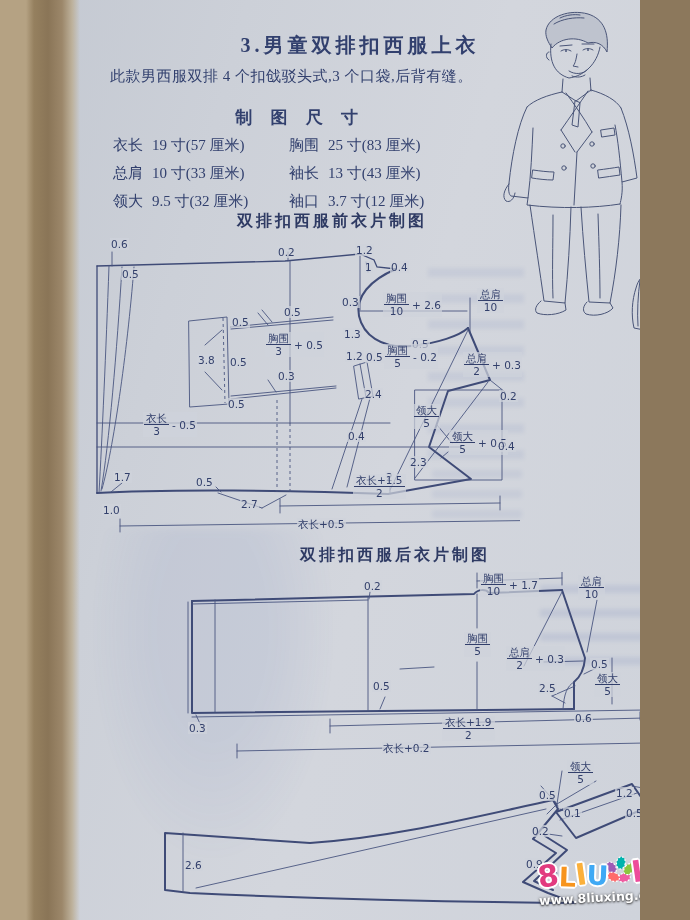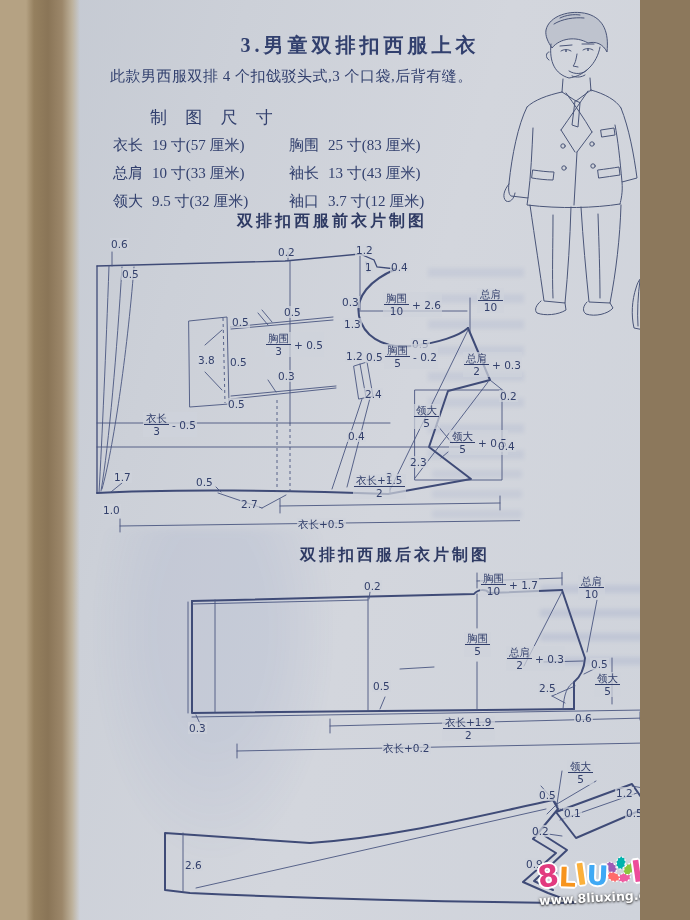--- a/index.html
+++ b/index.html
@@ -13,21 +13,21 @@
       background:repeating-linear-gradient(180deg,#3f57a0 0 9px,transparent 9px 26px)}
   .b2{left:540px;top:585px;width:104px;height:92px;opacity:.10;filter:blur(2px);
       background:repeating-linear-gradient(180deg,#3f57a0 0 8px,transparent 8px 24px)}
   .b3{left:88px;top:528px;width:250px;height:340px;opacity:.06;filter:blur(4px);
       background:radial-gradient(ellipse at 50% 30%,#2f4aa0 0 35%,transparent 70%)}
   .b4{left:432px;top:470px;width:90px;height:58px;opacity:.07;filter:blur(2px);
       background:repeating-linear-gradient(180deg,#3f57a0 0 8px,transparent 8px 20px)}
   .txt{position:absolute;color:#32406e}
   .h1{top:32px;left:150px;width:420px;text-align:center;font-weight:bold;font-size:20px;letter-spacing:4px}
   .desc{top:66px;left:110px;width:390px;font-size:15px;letter-spacing:.5px;line-height:1.35}
-  .spec-head{top:106px;left:150px;width:300px;font-weight:normal;font-size:17px;letter-spacing:7px}
+  .spec-head{top:106px;left:150px;width:300px;text-align:center;font-weight:bold;font-size:17px;letter-spacing:7px}
   .specs{top:136px;left:113px;width:375px;display:grid;grid-template-columns:176px auto;row-gap:9px;font-size:15px}
   .spec .sn{margin-right:9px}
   .d-head{position:absolute;color:#2e3a63;font-weight:bold;font-size:16px;letter-spacing:3px;text-align:center}
   .h-front{top:211px;left:182px;width:300px}
   .h-back{top:545px;left:245px;width:300px}
   .h-collar{top:776px;left:195px;width:300px}
   .diagram{position:absolute}
   .d-front{left:85px;top:238px;width:435px;height:305px}
   .d-back{left:180px;top:572px;width:472px;height:195px}
   .d-collar{left:155px;top:760px;width:532px;height:158px}
@@ -131,21 +131,21 @@
       </span>
       <span class="dim" style="left: 198px; top: 68px;">0.5</span>
       <span class="dim" style="left: 146px; top: 78px;">0.5</span>
       <span class="dim" style="left: 180px; top: 94px;">
         <span class="frac">
           <span class="fn">胸围</span>
           <span class="fd">3</span>
         </span>
         <span class="fs">+ 0.5</span>
       </span>
-      <span class="dim" style="left: 258px; top: 80px;">1.3</span>
+      <span class="dim" style="left: 258px; top: 90px;">1.3</span>
       <span class="dim" style="left: 326px; top: 100px;">0.5</span>
       <span class="dim" style="left: 260px; top: 112px;">1.2</span>
       <span class="dim" style="left: 280px; top: 113px;">0.5</span>
       <span class="dim" style="left: 299px; top: 106px;">
         <span class="frac">
           <span class="fn">胸围</span>
           <span class="fd">5</span>
         </span>
         <span class="fs">- 0.2</span>
       </span>

